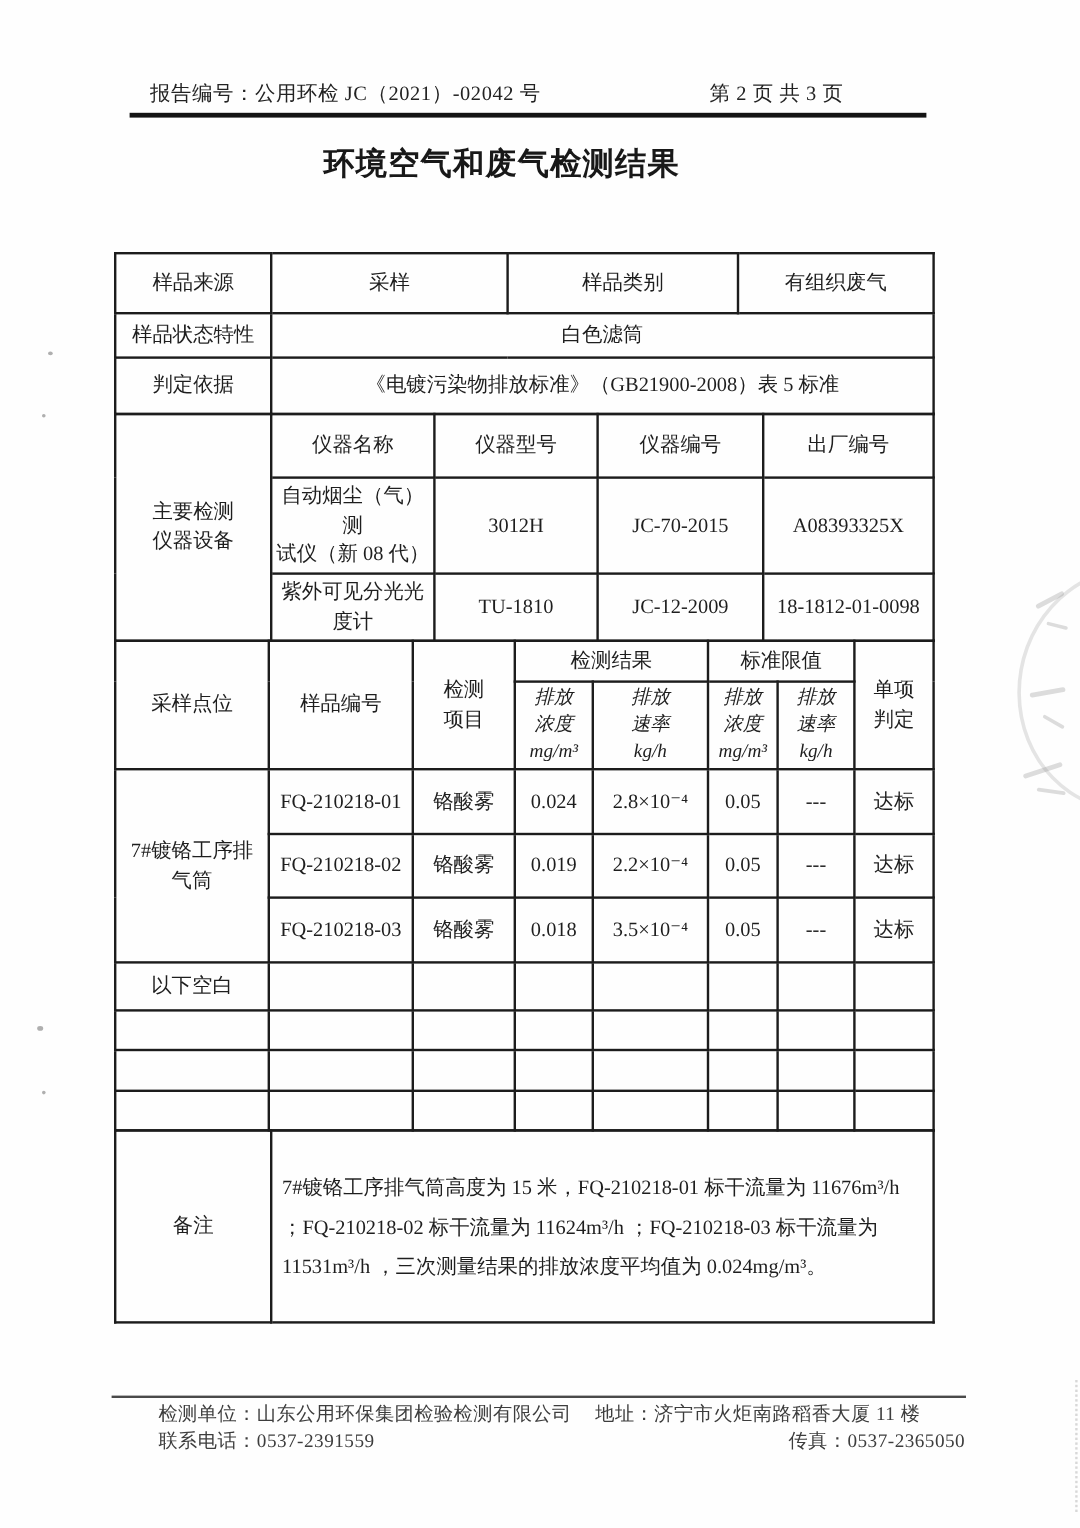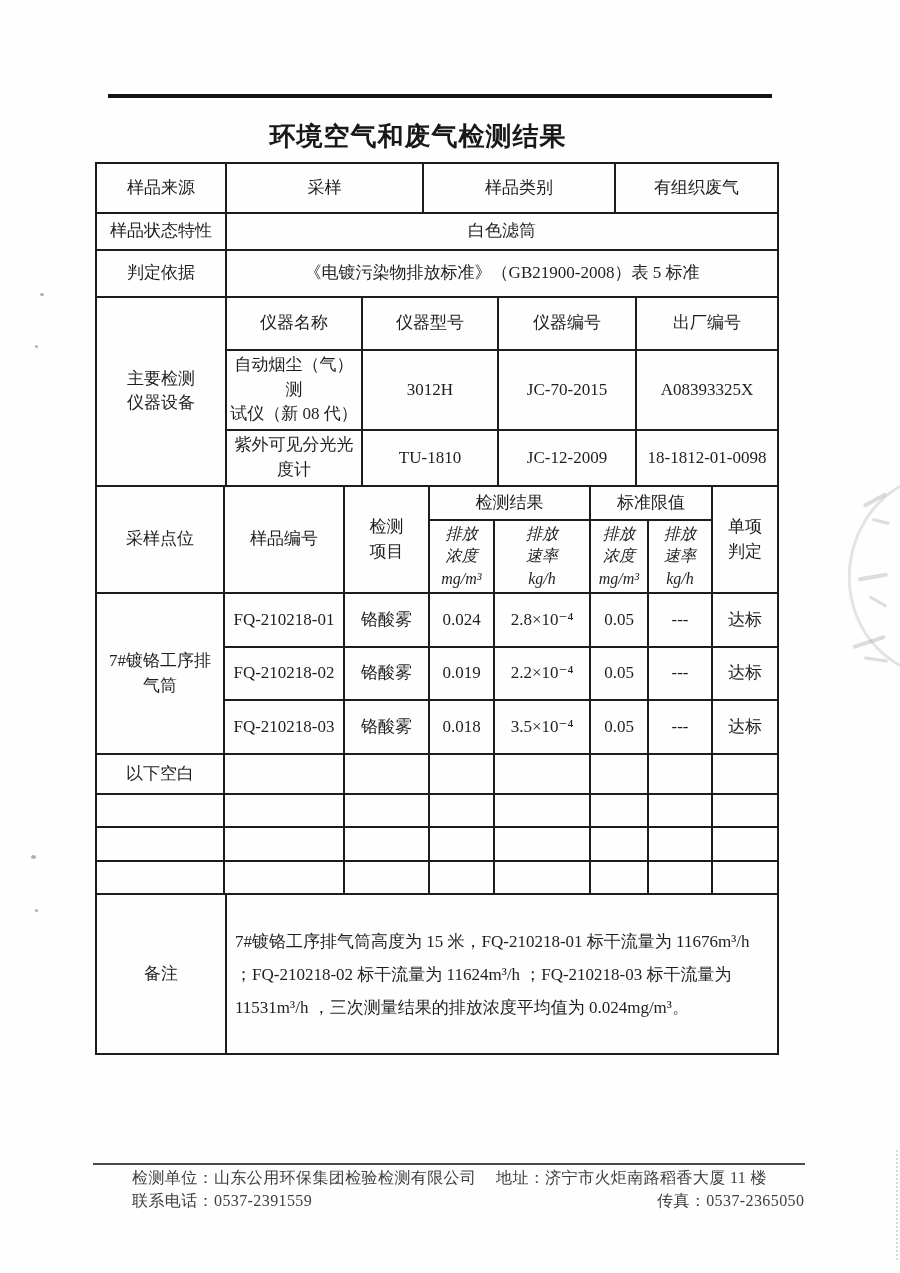--- a/index.html
+++ b/index.html
@@ -20,21 +20,21 @@
   }
   .header-rule { position:absolute; top:94px; left:108px; width:664px; height:4px; background:#141414; }
 
   .title {
     position:absolute; top:119px; left:78px; width:680px;
     text-align:center; font-size:26px; font-weight:bold; letter-spacing:1px; color:#181818;
   }
 
   
   .tables { position:absolute; top:162px; left:95px; width:682px; }
-  table { border-collapse:collapse; table-layout:fixed; width:682px; }
+  table { border-collapse:collapse; table-layout:fixed; width:682px;margin-top:48px; }
   table + table { margin-top:-2px; }
   td {
     border:2px solid #1c1c1c;
     text-align:center; vertical-align:middle;
     font-size:17px; line-height:1.45;
     white-space:pre-line;
     padding:2px 3px;
     color:#1e1e1e;
   }
   .subhead td { font-size:16px; line-height:1.4;font-style:italic; }
@@ -72,20 +72,24 @@
   .edge-artifact {
     position:absolute; right:2px; top:1150px; height:110px; width:0;
     border-right:2px dotted rgba(170,170,170,0.45);
   }
 </style>
 </head>
 <body>
 
 <div class="page">
 
+  <div class="pg-header">
+    <span>报告编号：公用环检 JC（2021）-02042 号</span>
+    <span>第 2 页 共 3 页</span>
+  </div>
   <div class="header-rule"></div>
 
   <div class="title">环境空气和废气检测结果</div>
 
   <div class="tables">
 
     <table>
       <colgroup>
           <col style="width:130px">
           <col style="width:197px">

